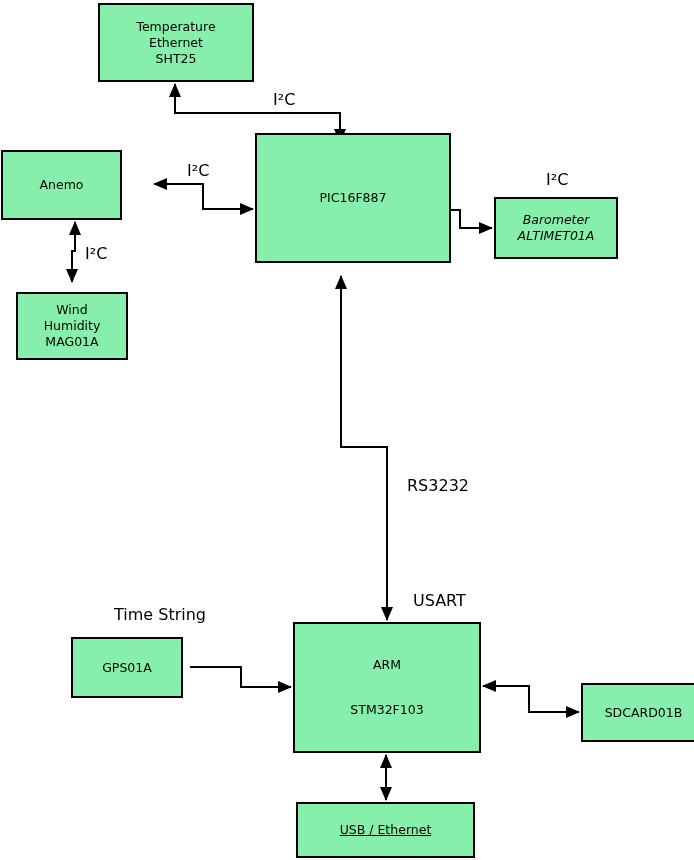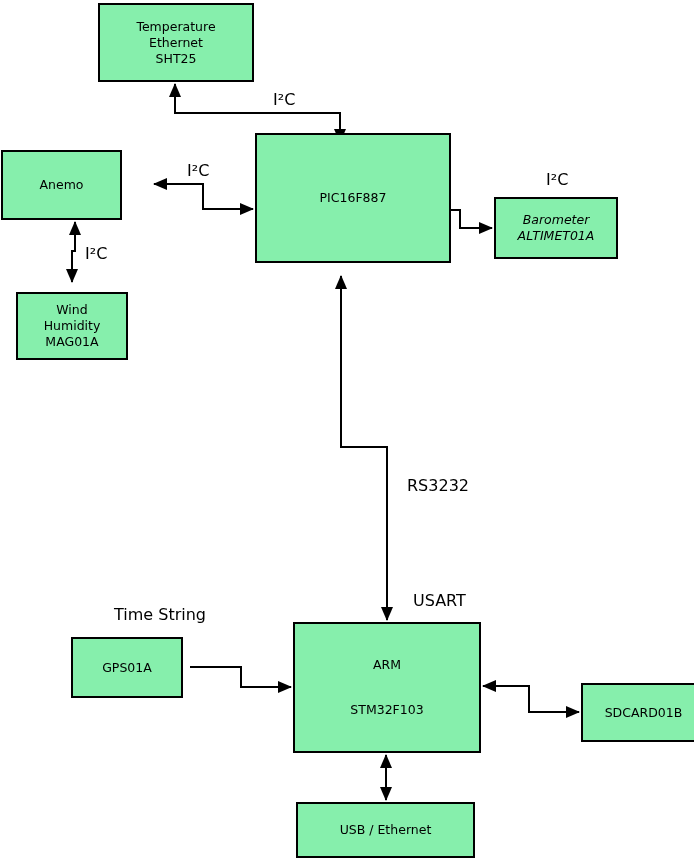--- a/index.html
+++ b/index.html
@@ -54,21 +54,21 @@
   }
   
   #node-sht25  { left: 98px;  top: 3px;   width: 156px; height: 79px; }
   #node-anemo  { left: 1px;   top: 150px; width: 121px; height: 70px; }
   #node-wind   { left: 16px;  top: 284px; width: 112px; height: 68px; margin-top: 8px; }
   #node-pic    { left: 255px; top: 133px; width: 196px; height: 130px; }
   #node-baro   { left: 494px; top: 197px; width: 124px; height: 62px; font-style: italic; }
   #node-gps    { left: 71px;  top: 637px; width: 112px; height: 61px; }
   #node-arm    { left: 293px; top: 622px; width: 188px; height: 131px; }
   #node-sdcard { left: 581px; top: 683px; width: 125px; height: 59px; }
-  #node-usb    { left: 296px; top: 802px; width: 179px; height: 56px; }
+  #node-usb    { left: 296px; top: 802px; width: 179px; height: 56px; text-decoration: underline; }
   
   #label-i2c-sht25  { left: 273px; top: 93px; }
   #label-i2c-anemo  { left: 187px; top: 164px; }
   #label-i2c-wind   { left: 85px;  top: 247px; }
   #label-i2c-baro   { left: 546px; top: 173px; }
   #label-rs3232     { left: 400px; top: 479px; margin-left: 7px; }
   #label-usart      { left: 413px; top: 594px; }
   #label-timestring { left: 114px;  top: 608px; }
 </style>
 </head>

